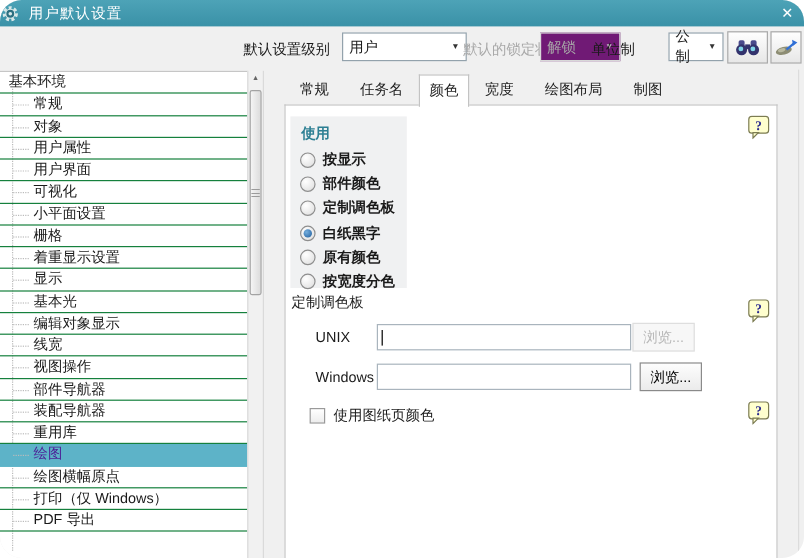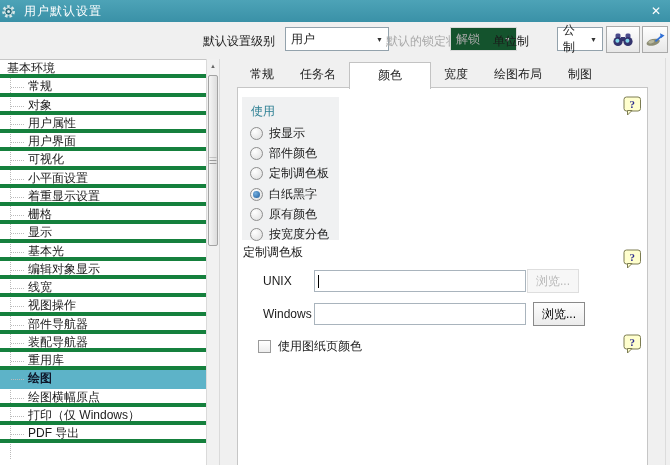--- a/index.html
+++ b/index.html
@@ -1,68 +1,68 @@
 <!DOCTYPE html>
 <html><head>
 <meta charset="utf-8">
 <style>
   * { margin:0; padding:0; box-sizing:border-box; }
   body { font-family:"Liberation Sans","DejaVu Sans",sans-serif; font-size:12px; color:#1a1a1a; }
-  .window { position:relative; width:670px; height:465px; background:#f0f0f0; overflow:hidden; }
+  .window { position:relative; width:670px; height:465px; background:#f0f0f0; overflow:hidden;border-radius:18px; }
 
   
   .titlebar { position:absolute; left:0; top:0; right:0; height:22px;
     background:linear-gradient(#4da3b7,#3a91a7); display:flex; align-items:center; }
   .titlebar .app-icon { margin-left:2px; width:16px; height:16px; display:flex; align-items:center; }
   .titlebar .title { color:#fff; margin-left:6px; letter-spacing:1px; }
   .close-btn { position:absolute; right:6px; top:3px; width:16px; height:16px; color:#fff;
     font-weight:bold; font-size:12px; line-height:16px; text-align:center; cursor:default; }
 
   
   .tb-label { position:absolute; top:33px; white-space:nowrap; }
   .tb-label.dim { color:#a8a8a8; }
   .combo { position:absolute; top:27px; height:24px; background:#fff; border:1px solid #93a2ac;
     display:flex; align-items:center; padding:0 5px; }
   .combo .arrow { margin-left:auto; font-size:7px; color:#333; padding-left:4px; }
-  .combo.disabled { border-color:#d8d8d8; background:#14532d; color:#a8a8a8;text-align:center; }
+  .combo.disabled { border-color:#d8d8d8; background:#701a75; color:#a8a8a8;text-align:center; }
   .combo.disabled .arrow { color:#bdbdbd; }
   .icon-btn { position:absolute; top:26px; height:27px; border:1px solid #aaaaaa;
     background:linear-gradient(#fefefe,#e7e7e7); display:flex; align-items:center; justify-content:center; }
 
   
   .tree { position:absolute; left:0; top:59px; width:206px; bottom:0; background:#fff;
     border-top:1px solid #c6c6c6; overflow:hidden; }
   .tree .vline { position:absolute; left:10px; top:14px; bottom:6px; border-left:1px dotted #bbb; }
-  .tree-item { position:relative; height:18.25px; line-height:17.5px; border-bottom:4px solid #15803d;
+  .tree-item { position:relative; height:18.25px; line-height:17.5px; border-bottom:1px solid #15803d;
     padding-left:7px; white-space:nowrap; cursor:default; z-index:1; }
   .tree-item.child { padding-left:28px; }
   .tree-item.child::before { content:''; position:absolute; left:11px; top:9px; width:13px;
     border-top:1px dotted #bbb; }
-  .tree-item.selected { background:#5db3c8; border-bottom-color:#5db3c8; color:#0f172a;font-weight:bold; }
+  .tree-item.selected { background:#5db3c8; border-bottom-color:#5db3c8; color:#4c1d95; }
 
   
   .vscroll { position:absolute; left:206px; top:59px; width:14px; bottom:0; background:#f1f1f1;
     border-left:1px solid #dadada; border-right:1px solid #dadada; }
   .vs-up { height:15px; text-align:center; font-size:6px; color:#666; line-height:15px; }
   .vs-thumb { position:absolute; left:1px; right:1px; top:16px; height:171px;
     background:linear-gradient(90deg,#f5f5f5,#dcdcdc); border:1px solid #a3a3a3; border-radius:2px; }
   .vs-grip { position:absolute; left:50%; top:50%; width:7px; height:7px; transform:translate(-50%,-50%);
     background:repeating-linear-gradient(#9b9b9b 0 1px, transparent 1px 3px); }
 
   
   .tabstrip { position:absolute; left:237px; top:62px; height:26px; display:flex; align-items:stretch; z-index:3; }
   .tab { padding:0 13px; line-height:25px; color:#222; cursor:default; }
-  .tab.active { background:#fff; border:1px solid #c3c3c3; border-bottom:none; padding:0 28px;
+  .tab.active { background:#fff; border:1px solid #c3c3c3; border-bottom:none; padding:0 8px;
     margin-bottom:-1px; }
 
   
   .tabpage { position:absolute; left:237px; top:87px; width:411px; bottom:0; background:#fff;
     border:1px solid #c6c6c6; border-bottom:none; }
 
-  .use-group { position:absolute; left:4px; top:9px; width:97px; height:143px; background:#f0f1f2; }
+  .use-group { position:absolute; left:4px; top:9px; width:97px; height:143px; background:#f0f1f2;font-weight:bold; }
   .group-title { color:#2c7f93; padding:6px 0 3px 9px; }
   .radio-row { display:flex; align-items:center; height:20.3px; padding-left:8px; cursor:default; }
   .radio { width:13px; height:13px; border-radius:50%; border:1px solid #8e8e8e; flex:0 0 13px;
     background:radial-gradient(circle at 35% 30%, #ffffff, #dcdcdc); position:relative; }
   .radio.checked::after { content:''; position:absolute; left:2px; top:2px; right:2px; bottom:2px;
     border-radius:50%; background:radial-gradient(circle at 35% 35%, #74aede, #1d5c9b); }
   .radio-row .rlabel { margin-left:6px; white-space:nowrap;text-align:right; }
 
   .palette-title { position:absolute; left:5px; top:156px; }
   .field-row { position:absolute; left:5px; display:flex; align-items:center;margin-left:20px; }
@@ -159,25 +159,25 @@
 
       <div class="tree-item child">
         <span>可视化</span>
       </div>
 
       <div class="tree-item child">
         <span>小平面设置</span>
       </div>
 
       <div class="tree-item child">
+        <span>栅格</span>
+      </div>
+
+      <div class="tree-item child">
         <span>着重显示设置</span>
-      </div>
-
-      <div class="tree-item child">
-        <span>栅格</span>
       </div>
 
       <div class="tree-item child">
         <span>显示</span>
       </div>
 
       <div class="tree-item child">
         <span>基本光</span>
       </div>
 

